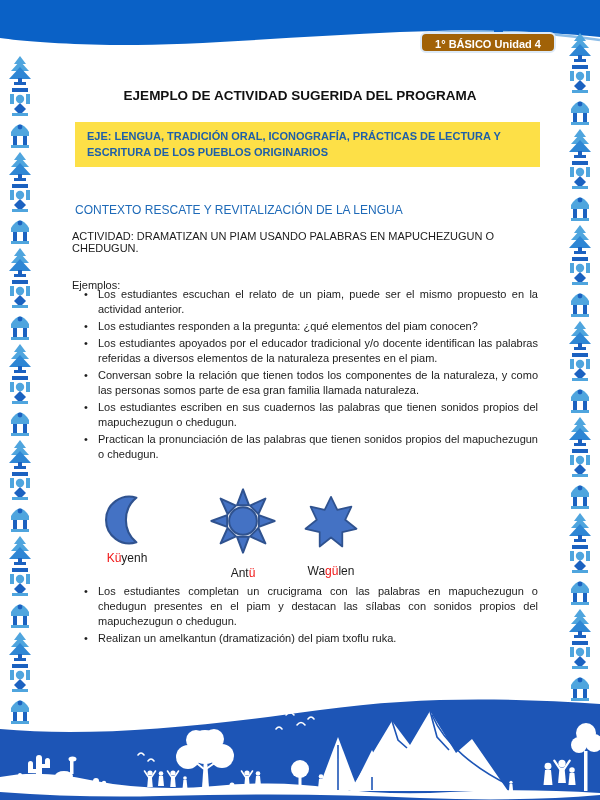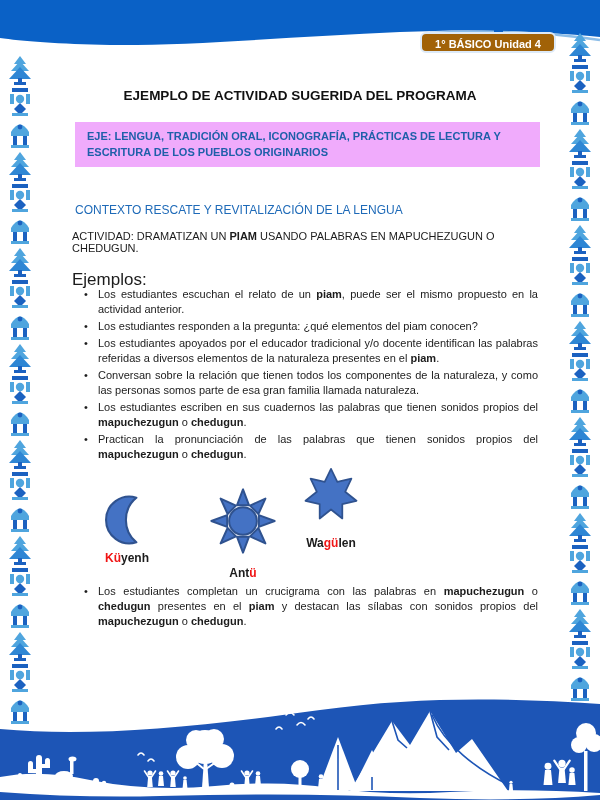--- a/index.html
+++ b/index.html
@@ -2,68 +2,68 @@
 <html><head>
 <meta charset="utf-8">
 <style>
   html,body{margin:0;padding:0;}
   body{
     width:600px;height:800px;position:relative;overflow:hidden;
     background:#ffffff;
     font-family:"Liberation Sans", sans-serif;
     color:#1c1c1c;
   }
-  .bold{font-weight:700;}
+  .bold{font-weight:400;}
   
   .header-svg{position:absolute;top:0;left:0;}
   .unit-badge{
     position:absolute;left:420px;top:32px;width:136px;height:21px;
     background:#a16207;border:2px solid #ddeaf8;border-radius:6px;
     color:#fff;font-size:11px;font-weight:700;text-align:center;line-height:21px;
     box-sizing:border-box;
   }
   .badge-stem{position:absolute;left:494px;top:14px;width:9px;height:20px;background:#0A61C6;}
   
   .border-left{position:absolute;left:8px;top:55px;}
   .border-right{position:absolute;left:568px;top:32px;}
   
   .page-title{
     position:absolute;top:88px;left:60px;width:480px;
     text-align:center;font-size:13.5px;font-weight:700;color:#111;
   }
   .eje-box{
     position:absolute;top:122px;left:75px;width:465px;box-sizing:border-box;
-    background:#f0abfc;padding:7px 12px;
+    background:#fde047;padding:7px 12px;
     color:#1E5FA9;font-size:11px;font-weight:700;line-height:15.5px;
   }
   .contexto{
     position:absolute;top:203px;left:75px;width:460px;
     color:#1E6AB8;font-size:12px;font-weight:400;
   }
   .actividad{
     position:absolute;top:230px;left:72px;width:470px;
     font-size:11px;color:#1c1c1c;
   }
   .ejemplos{
-    position:absolute;top:270px;left:72px;font-size:17px;color:#1c1c1c;
+    position:absolute;top:279px;left:72px;font-size:11px;color:#1c1c1c;
   }
   ul.bullets{
     margin:0;padding:0;list-style:none;position:absolute;left:84px;width:454px;
     font-size:11px;line-height:15px;color:#1c1c1c;text-align:justify;
   }
   ul.bullets.top{top:287px;}
   ul.bullets.bottom{top:584px;}
   ul.bullets li{padding-left:14px;position:relative;margin-bottom:2px;}
   ul.bullets li::before{content:"\2022";position:absolute;left:0;top:0;font-size:11px;}
   
   .figure{position:absolute;text-align:center;}
   .figure .flabel{font-size:12px;font-weight:700;margin-top:12px;color:#1c1c1c;}
   .fig-moon{top:494px;left:92px;width:70px;text-align:center;}
   .fig-sun{top:488px;left:204px;width:78px;}
-  .fig-star{top:466px;left:296px;width:70px;}
+  .fig-star{top:494px;left:296px;width:70px;}
   .fig-moon svg,.fig-star svg{display:block;margin:0 auto;}
   .fig-sun svg{display:block;margin:0 auto;}
   .fig-moon .flabel{margin-top:5px;}
   
   .footer-svg{position:absolute;left:0;top:695px;}
 </style>
 </head>
 <body>
 
 <svg width="0" height="0" style="position:absolute" aria-hidden="true">
@@ -181,20 +181,21 @@
 
 <div class="figure fig-star">
   <svg width="62" height="58" viewBox="0 0 100 100">
     <polygon points="50,5 60.9,27.5 85.2,21.9 74.4,44.4 93.9,60 69.5,65.6 69.5,90.5 50,75 30.5,90.5 30.5,65.6 6.1,60 25.6,44.4 14.8,21.9 39.1,27.5" fill="#4472C4" stroke="#2F528F" stroke-width="3" stroke-linejoin="round"></polygon>
   </svg>
   <div class="flabel"><span class="bold">Wa</span><span class="bold" style="color: rgb(240, 20, 20);">gü</span><span class="bold">len</span></div>
 </div>
 
 <ul class="bullets bottom">
   <li><span>Los estudiantes completan un crucigrama con las palabras en </span><span class="bold">mapuchezugun</span><span> o </span><span class="bold">chedugun</span><span> presentes en el </span><span class="bold">piam</span><span> y destacan las sílabas con sonidos propios del </span><span class="bold">mapuchezugun</span><span> o </span><span class="bold">chedugun</span><span>.</span></li>
+  <li><span>Realizan un </span><span class="bold">amelkantun</span><span> (dramatización) del </span><span class="bold">piam txoflu ruka</span><span>.</span></li>
 </ul>
 
 <svg class="footer-svg" width="600" height="105" viewBox="0 0 600 105">
   <path d="M0,34 C90,42 190,33 320,15 C420,1 510,3 600,9 L600,105 L0,105 Z" fill="#1D55B6"></path>
   <g fill="#ffffff">
 
     <path d="M0,105 L0,82 Q40,74 90,85 Q150,97 215,91 Q280,85 330,93 Q390,101 450,97 Q520,93 600,98 L600,105 Z"></path>
   </g>
 
   <path d="M0,105 L0,97 Q80,103 160,101 Q300,97 420,103 Q520,107 600,100 L600,105 Z" fill="#1D55B6"></path>

